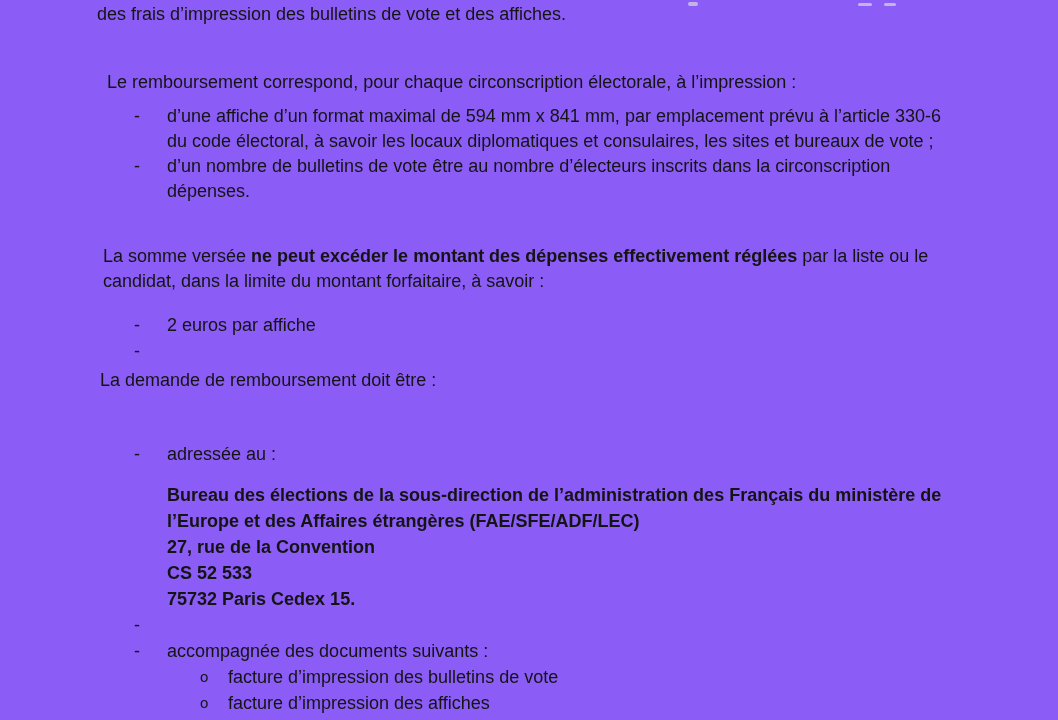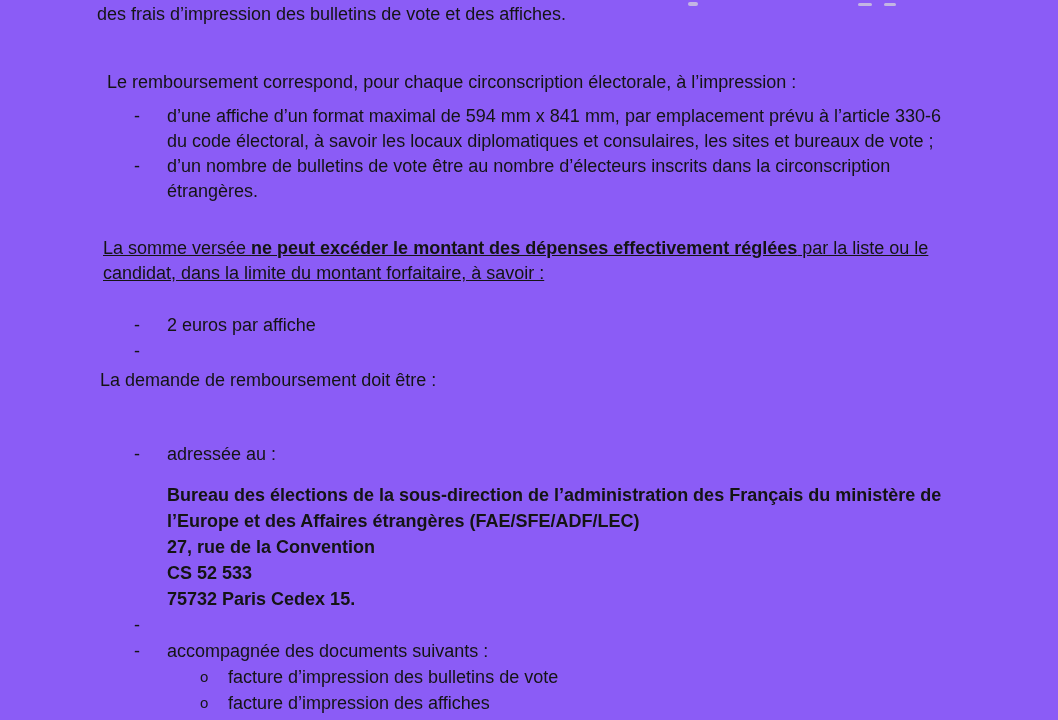--- a/index.html
+++ b/index.html
@@ -41,26 +41,26 @@
       <span class="marker line">-</span>
       <div>
         <div class="line">d’une affiche d’un format maximal de 594 mm x 841 mm, par emplacement prévu à l’article 330-6</div>
         <div class="line">du code électoral, à savoir les locaux diplomatiques et consulaires, les sites et bureaux de vote ;</div>
       </div>
     </div>
     <div class="row">
       <span class="marker line">-</span>
       <div>
         <div class="line">d’un nombre de bulletins de vote être au nombre d’électeurs inscrits dans la circonscription</div>
-        <div class="line">étrangères.</div>
+        <div class="line">dépenses.</div>
       </div>
     </div>
   </div>
 
-  <div class="abs" style="left:103px;top:236px;text-decoration:underline;">
+  <div class="abs" style="left:103px;top:244px;">
     <div class="line"><span>La somme versée </span><span class="bold">ne peut excéder le montant des dépenses effectivement réglées</span><span> par la liste ou le</span></div>
     <div class="line"><span>candidat, dans la limite du montant forfaitaire, à savoir :</span></div>
   </div>
 
   <div class="abs" style="left:134px;top:312px;">
     <div class="row line26">
       <span class="marker">-</span>
       <span>2 euros par affiche</span>
     </div>
     <div class="row line26">

